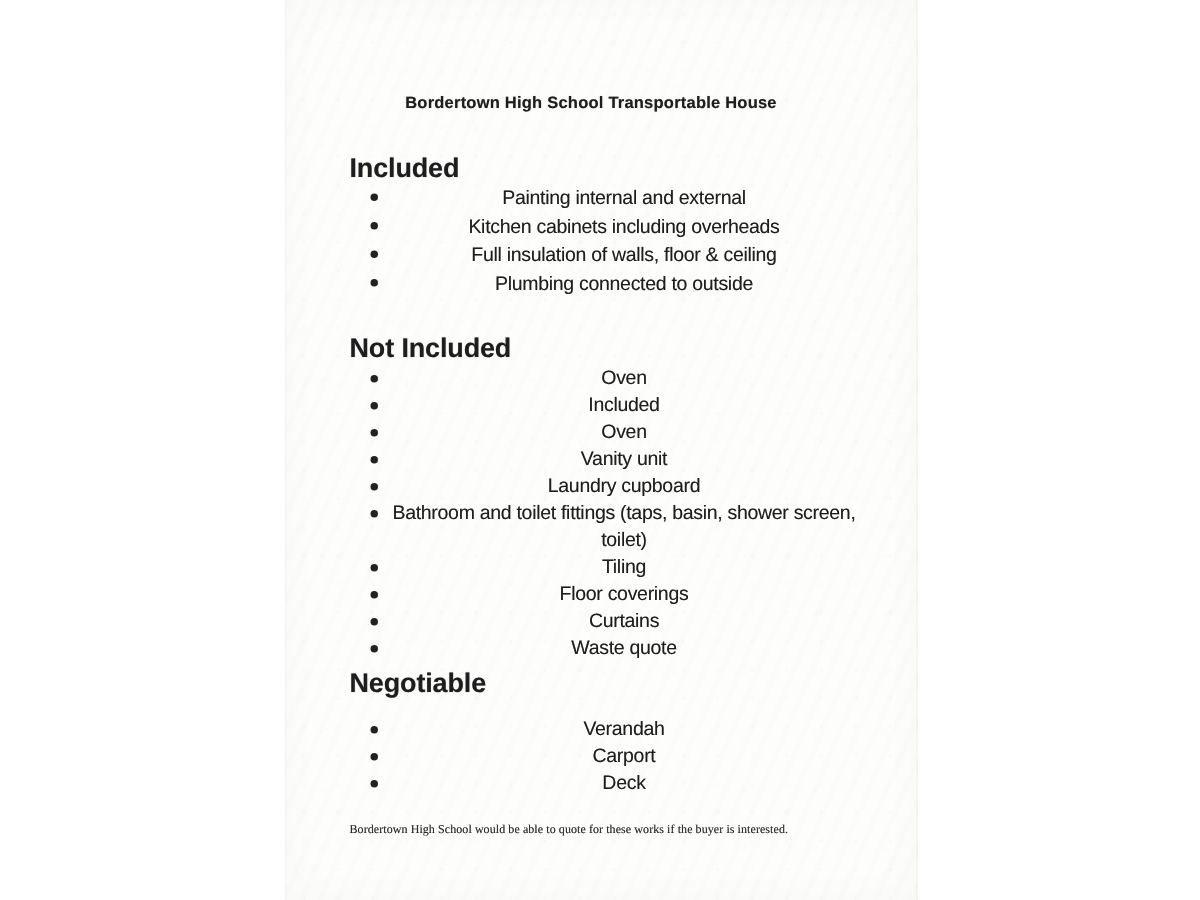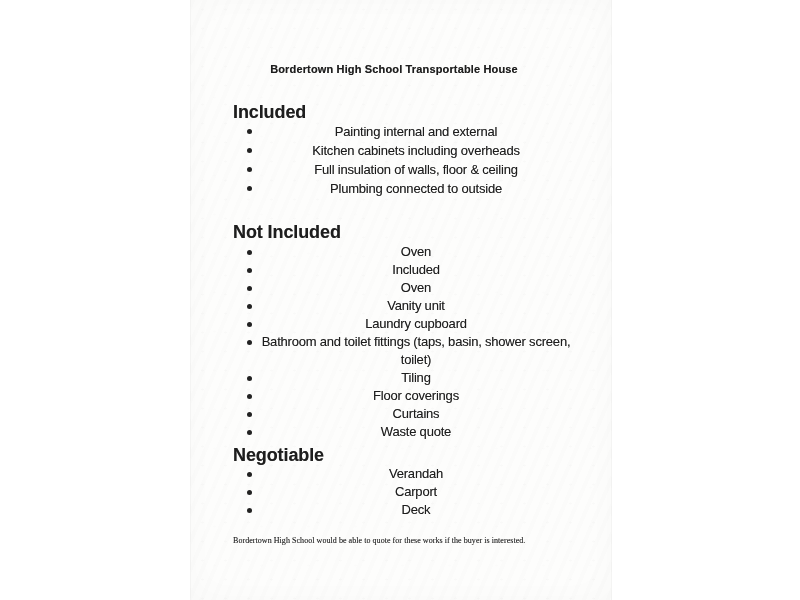--- a/index.html
+++ b/index.html
@@ -58,21 +58,21 @@
   ul {
     list-style: none;
     width: 340px;
     font-size: 13px;
     letter-spacing: -0.2px;
     text-shadow: 0 0 0.4px rgba(30,30,30,0.45);
     text-align: center;
   }
   .sec0 ul { margin-top: 2px; line-height: 19px; }
   .sec1 ul { margin-top: 3px; line-height: 18px; }
-  .sec2 ul { margin-top: 2px; line-height: 18px; }
+  .sec2 ul { margin-top: 14px; line-height: 18px; }
   li {
     position: relative;
     padding-left: 26px;
   }
   li::before {
     content: "";
     position: absolute;
     left: 14px; top: 7px;
     width: 5px; height: 5px;
     border-radius: 50%;

